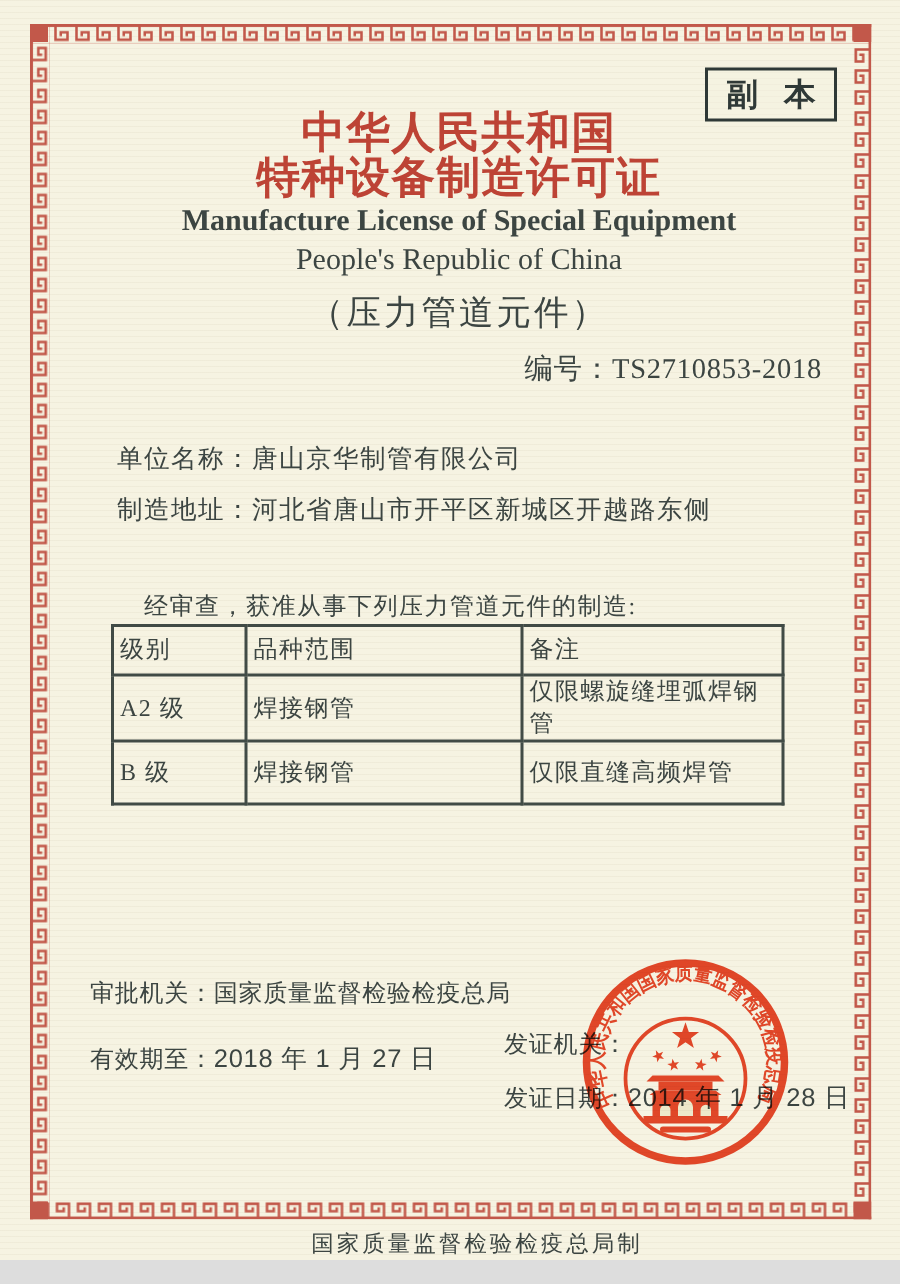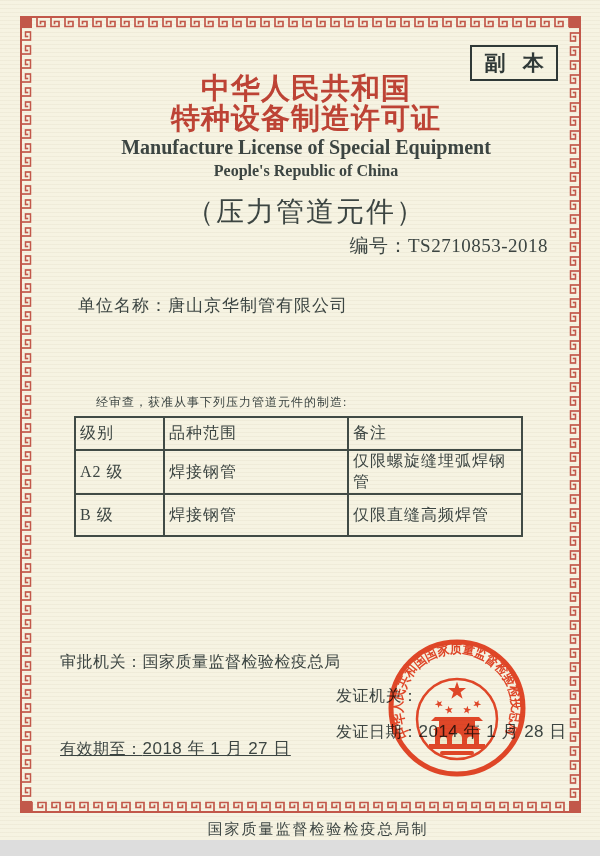--- a/index.html
+++ b/index.html
@@ -24,43 +24,43 @@
   .badge{
     position:absolute;left:470px;top:45px;width:84px;height:32px;
     border:2.5px solid var(--badge-ink);color:var(--badge-ink);
     display:flex;align-items:center;justify-content:center;
     font-size:21px;font-weight:700;letter-spacing:6px;text-indent:6px;
     background:rgba(246,243,226,0.4);
   }
   .t-cn1{top:69px;font-size:29px;font-weight:700;letter-spacing:1px;color:var(--title-red);}
   .t-cn2{top:99px;font-size:29px;font-weight:700;letter-spacing:1px;color:var(--title-red);}
   .t-en1{top:136px;font-size:20px;font-weight:700;}
-  .t-en2{top:162px;font-size:16px;font-weight:700;}
-  .subtitle{top:193px;font-size:28px;letter-spacing:2px;}
+  .t-en2{top:162px;font-size:20px;font-weight:400;}
+  .subtitle{top:193px;font-size:23px;letter-spacing:2px;}
   .license{position:absolute;top:233px;right:52px;font-size:19px;letter-spacing:0.5px;}
   .field{position:absolute;left:78px;font-size:17px;letter-spacing:1px;}
   .field-name{top:294px;text-align:right;}
   .field-addr{top:328px;}
-  .intro{position:absolute;left:96px;top:394px;font-size:12px;letter-spacing:1px;}
+  .intro{position:absolute;left:96px;top:394px;font-size:16px;letter-spacing:1px;}
   table.grid{
     position:absolute;left:74px;top:416px;width:447px;
     border-collapse:collapse;table-layout:fixed;font-size:16px;color:var(--ink);
   }
   table.grid td,table.grid th{
     border:2px solid var(--table-line);font-weight:400;
     text-align:left;padding:0 4px;letter-spacing:1px;
   }
   table.grid th{height:31px;}
   table.grid tr.r1 td{height:38px;}
   table.grid tr.r2 td{height:40px;}
   td.remark{text-align:left;padding-left:10px;}
   .c1{width:89px;} .c2{width:184px;} .c3{width:174px;}
   .fline{position:absolute;font-size:16px;letter-spacing:0.5px;white-space:nowrap;}
   .approve{left:60px;top:652px;}
-  .valid{left:60px;top:737px;text-decoration:underline;}
+  .valid{left:60px;top:694px;}
   .issue-org{left:336px;top:686px;}
   .issue-date{left:336px;top:720px;}
   .dt{font-family:"Liberation Sans","DejaVu Sans",sans-serif;font-size:17px;}
   .seal-wrap{
     position:absolute;left:384px;top:635px;width:146px;height:146px;
     mix-blend-mode:multiply;opacity:0.92;pointer-events:none;
   }
   .bottom-note{top:820px;font-size:15px;letter-spacing:2px;padding-left:24px;}
 </style>
 </head>
@@ -100,20 +100,23 @@
   <div class="abs t-cn2">特种设备制造许可证</div>
   <div class="abs t-en2">People's Republic of China</div>
   <div class="abs subtitle">（压力管道元件）</div>
 
   <div class="license">
     <span>编号：</span><span>TS2710853-2018</span>
   </div>
 
   <div class="field field-name">
     <span>单位名称：</span><span>唐山京华制管有限公司</span>
+  </div>
+  <div class="field field-addr">
+    <span>制造地址：</span><span>河北省唐山市开平区新城区开越路东侧</span>
   </div>
 
   <div class="intro">经审查，获准从事下列压力管道元件的制造:</div>
 
   <table class="grid">
     <colgroup>
         <col class="c1">
         <col class="c2">
         <col class="c3">
       </colgroup>

